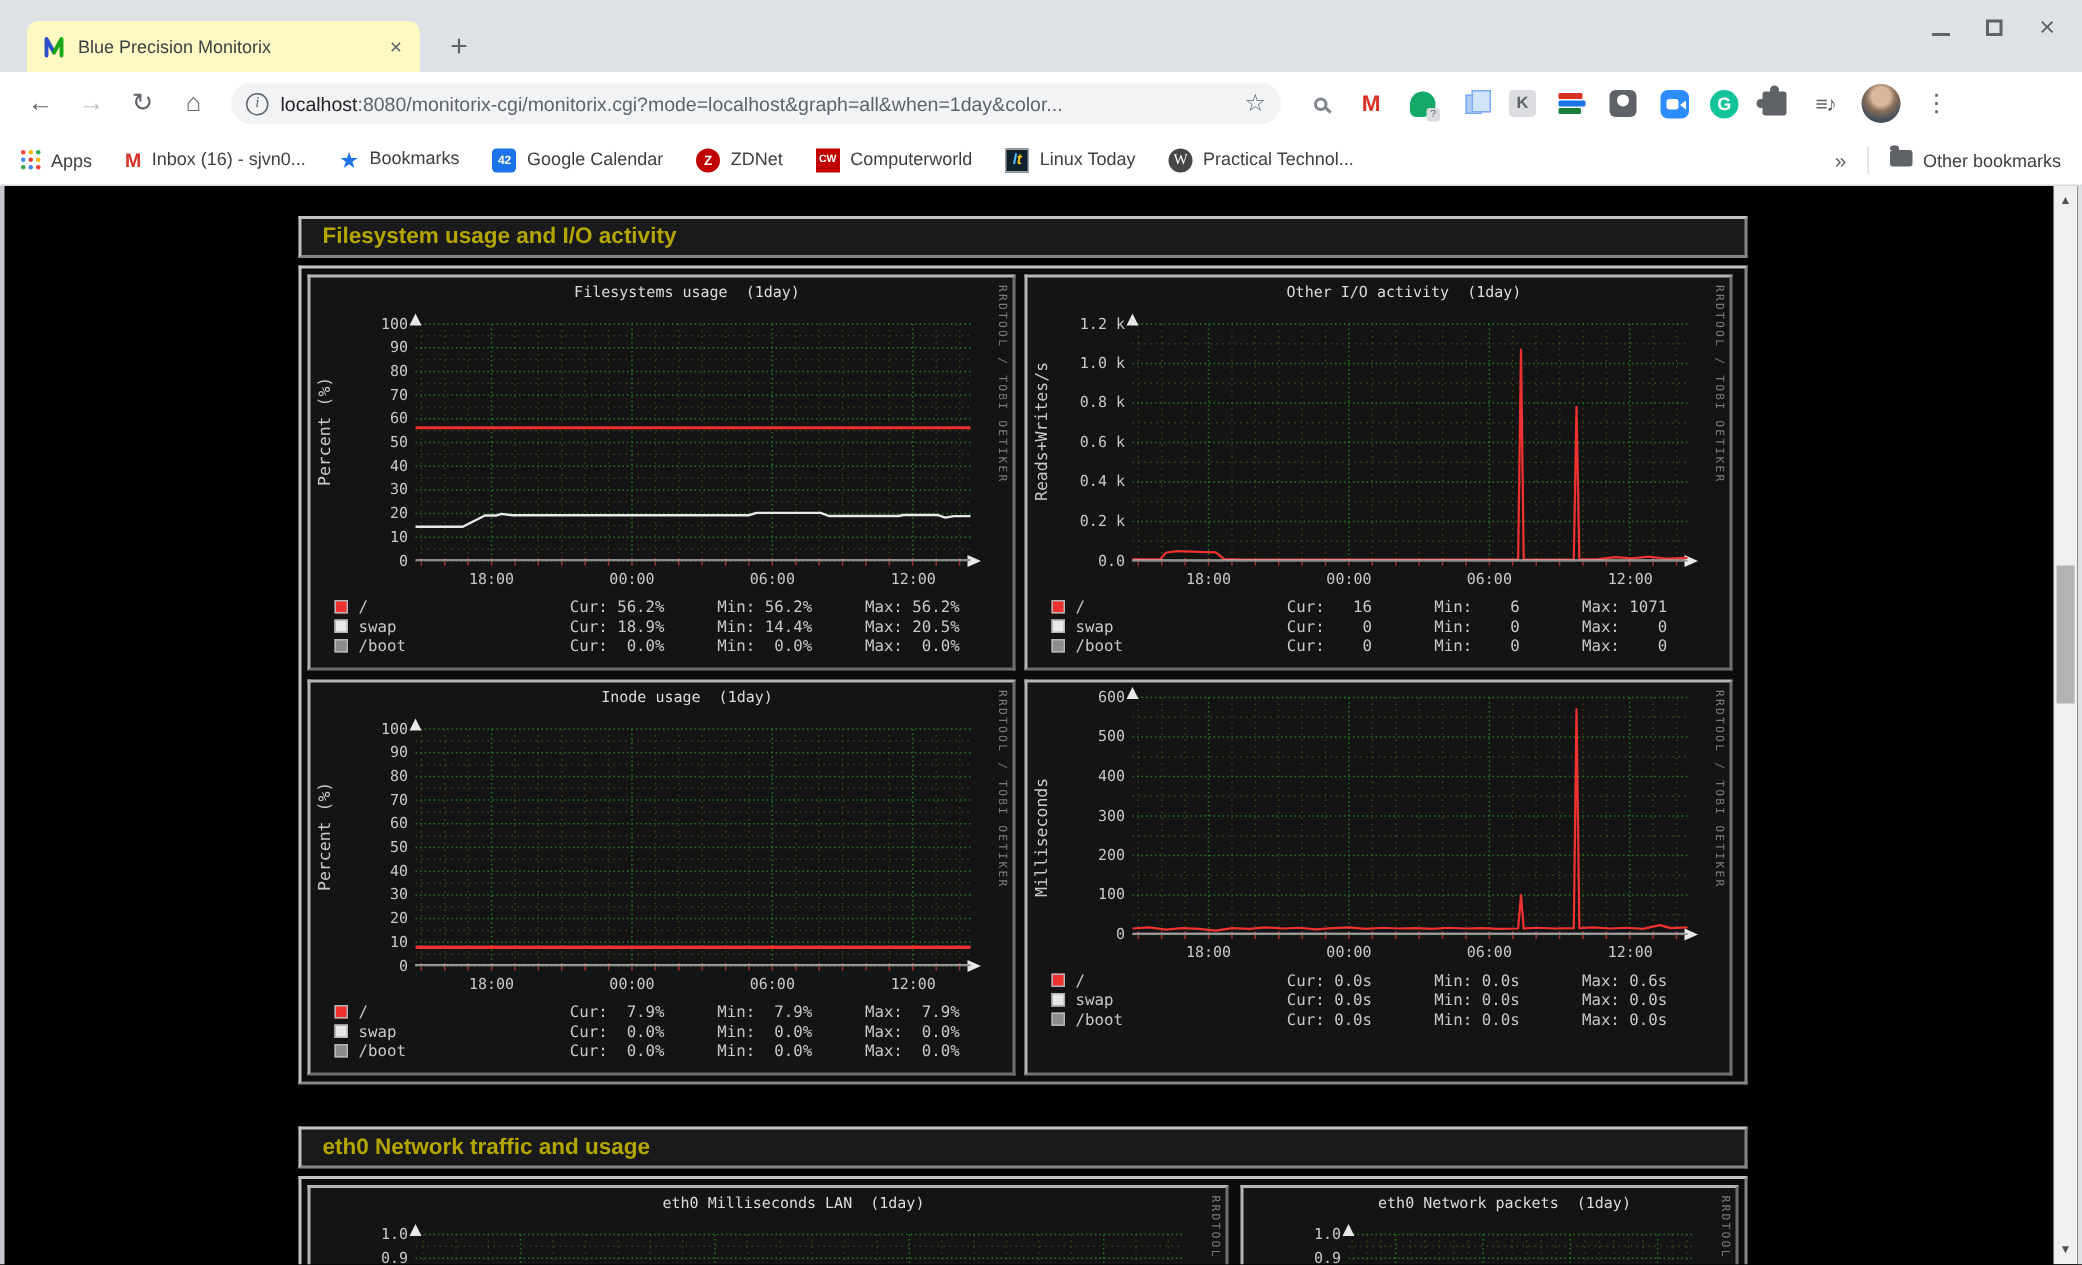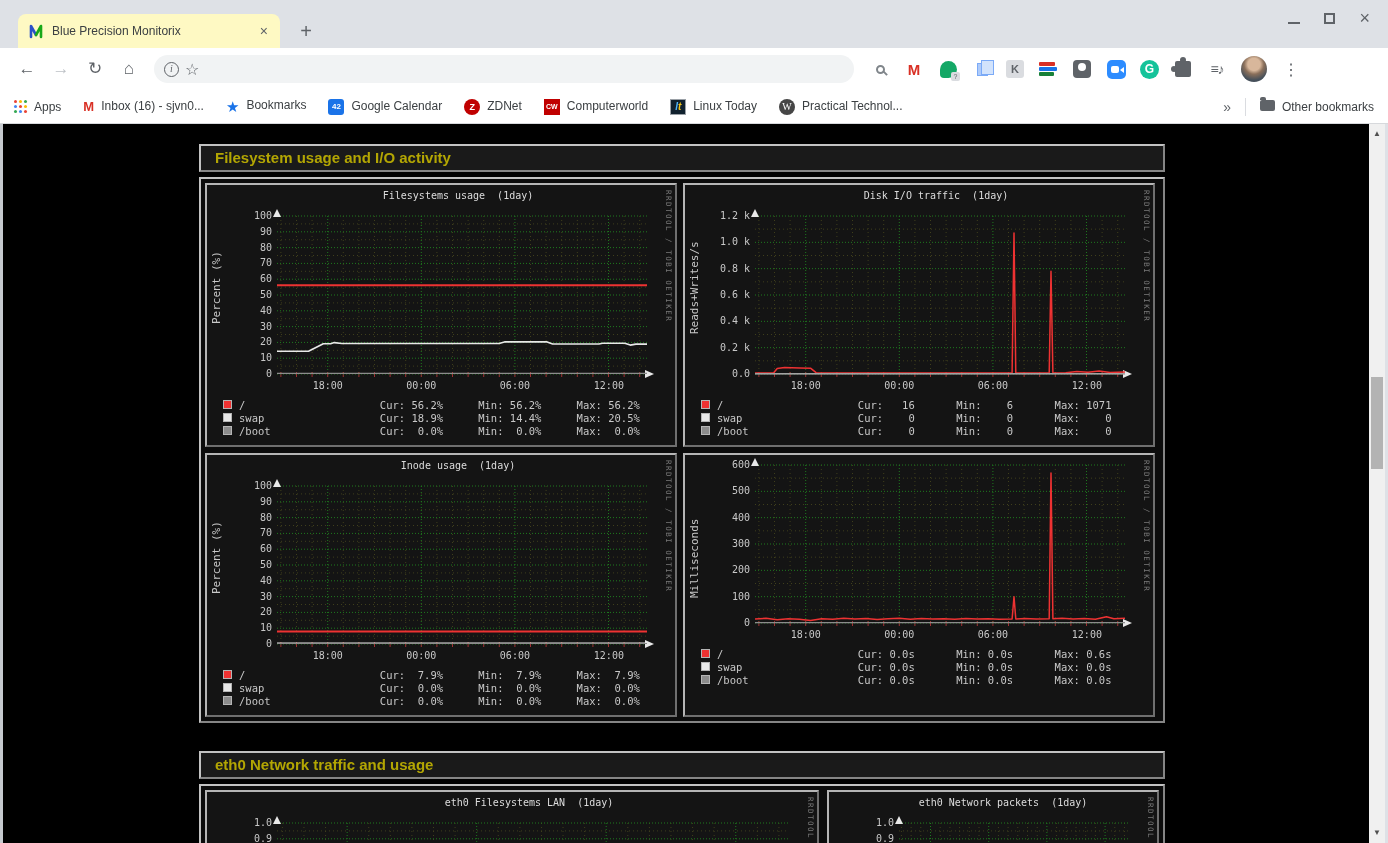--- a/index.html
+++ b/index.html
@@ -139,20 +139,21 @@
     </div>
   </div>
 
   <div class="toolbar">
     <span class="navicon">←</span>
     <span class="navicon disabled">→</span>
     <span class="navicon">↻</span>
     <span class="navicon">⌂</span>
     <div class="urlbar">
       <span class="info-i">i</span>
+      <span class="urltext"><span class="host">localhost</span><span class="rest">:8080/monitorix-cgi/monitorix.cgi?mode=localhost&amp;graph=all&amp;when=1day&amp;color...</span></span>
       <span class="star">☆</span>
     </div>
     <div class="extrow">
       <span class="ext">
           <span class="mag"></span>
         </span>
       <span class="ext gmail">M</span>
       <span class="ext">
           <span class="voice"></span>
           <span class="voice-q">?</span>
@@ -351,21 +352,21 @@
                 <span class="sw" style="background: rgb(140, 140, 140);"></span>
                 <span class="ln">/boot</span>
                 <span class="lc">Cur:  0.0%</span>
                 <span class="lc">Min:  0.0%</span>
                 <span class="lc">Max:  0.0%</span>
               </div>
           </div>
         </div>
 
         <div class="panel">
-          <div class="ptitle">Disk I/O traffic  (1day)</div>
+          <div class="ptitle">Other I/O activity  (1day)</div>
           <div class="ylab">Reads+Writes/s</div>
           <svg class="plotsvg" width="454" height="190">
               <line x1="64" x2="434" y1="154.83333333333331" y2="154.83333333333331" stroke="#3f3f1c" stroke-dasharray="1,3"></line>
               <line x1="64" x2="434" y1="128.5" y2="128.5" stroke="#3f3f1c" stroke-dasharray="1,3"></line>
               <line x1="64" x2="434" y1="102.16666666666666" y2="102.16666666666666" stroke="#3f3f1c" stroke-dasharray="1,3"></line>
               <line x1="64" x2="434" y1="75.83333333333333" y2="75.83333333333333" stroke="#3f3f1c" stroke-dasharray="1,3"></line>
               <line x1="64" x2="434" y1="49.5" y2="49.5" stroke="#3f3f1c" stroke-dasharray="1,3"></line>
               <line x1="64" x2="434" y1="23.16666666666667" y2="23.16666666666667" stroke="#3f3f1c" stroke-dasharray="1,3"></line>
               <line x1="67.885" x2="67.885" y1="10" y2="168" stroke="#3f3f1c" stroke-dasharray="1,3"></line>
               <line x1="67.885" x2="67.885" y1="166" y2="171" stroke="#a03232" stroke-width="1"></line>
@@ -692,21 +693,21 @@
           </div>
         </div>
 
       </div>
     </div>
 
     <div class="mx-head netgap">eth0 Network traffic and usage</div>
     <div class="mx-box">
       <div class="gridnet">
         <div class="panel">
-          <div class="ptitle">eth0 Filesystems LAN  (1day)</div>
+          <div class="ptitle">eth0 Milliseconds LAN  (1day)</div>
           <div class="ylab">bits/s</div>
           <svg class="plotsvg" width="596" height="190">
               <line x1="64" x2="576" y1="160.1" y2="160.1" stroke="#3f3f1c" stroke-dasharray="1,3"></line>
               <line x1="64" x2="576" y1="144.29999999999998" y2="144.29999999999998" stroke="#3f3f1c" stroke-dasharray="1,3"></line>
               <line x1="64" x2="576" y1="128.5" y2="128.5" stroke="#3f3f1c" stroke-dasharray="1,3"></line>
               <line x1="64" x2="576" y1="112.7" y2="112.7" stroke="#3f3f1c" stroke-dasharray="1,3"></line>
               <line x1="64" x2="576" y1="96.9" y2="96.9" stroke="#3f3f1c" stroke-dasharray="1,3"></line>
               <line x1="64" x2="576" y1="81.1" y2="81.1" stroke="#3f3f1c" stroke-dasharray="1,3"></line>
               <line x1="64" x2="576" y1="65.30000000000001" y2="65.30000000000001" stroke="#3f3f1c" stroke-dasharray="1,3"></line>
               <line x1="64" x2="576" y1="49.5" y2="49.5" stroke="#3f3f1c" stroke-dasharray="1,3"></line>

